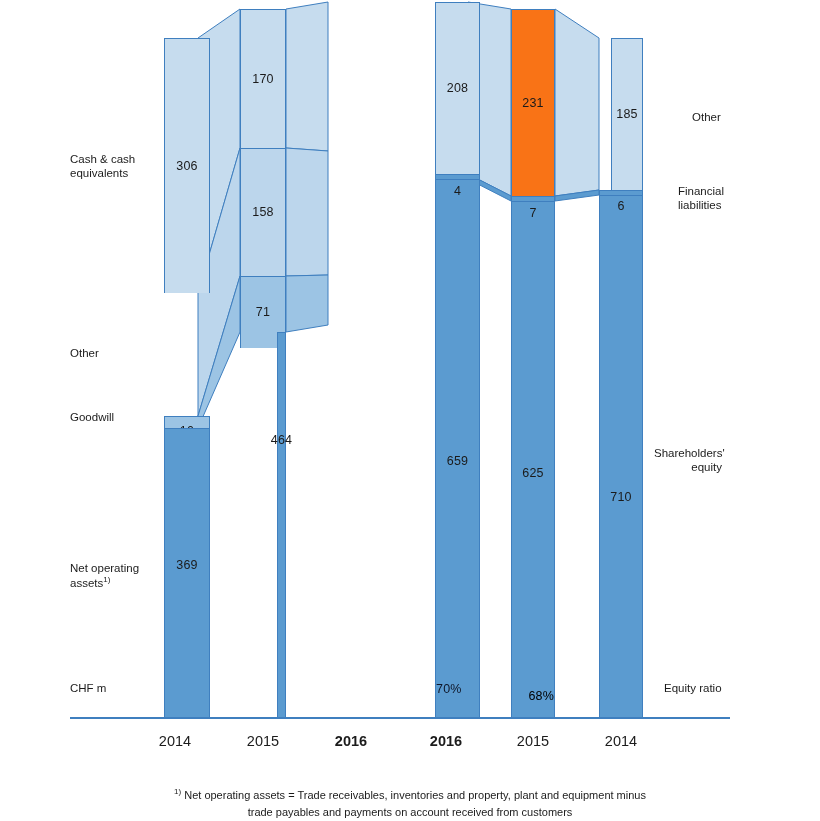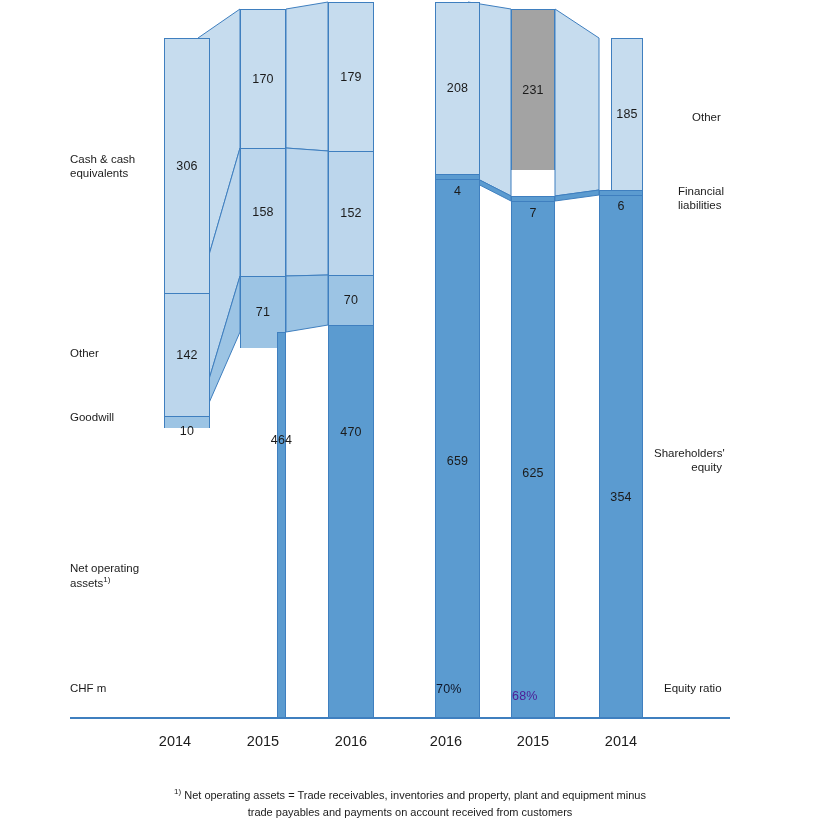--- a/index.html
+++ b/index.html
@@ -24,21 +24,21 @@
   svg.links{position:absolute;left:0;top:0;width:820px;height:821px;
             pointer-events:none;}
 
   
   .baseline{position:absolute;left:70px;top:717px;width:660px;height:2px;
             background:#3f7fbf;}
 
   
   .yearlab{position:absolute;width:90px;text-align:center;
            font-size:14.5px;color:#1b1b1b;top:733px;}
-  .yearlab.bold{font-weight:normal;}
+  .yearlab.bold{font-weight:bold;}
 
   
   .sidelab{position:absolute;font-size:11.5px;line-height:1.25;color:#1b1b1b;}
   .sidelab.left{left:70px;text-align:left;width:95px;}
   .sidelab.right{left:660px;text-align:left;width:120px;}
   .sidelab.right.ra{text-align:right;left:600px;width:122px;}
 
   .footnote{position:absolute;left:0;top:786px;width:820px;text-align:center;
             font-size:11px;line-height:1.55;color:#1b1b1b;}
   .footnote sup{font-size:8px;}
@@ -63,90 +63,76 @@
     <polygon points="468,174 511,196 511,201 468,179" fill="#5b9bd0" stroke="#3f7fbf" stroke-width="1"></polygon>
 
     <polygon points="555,9 599,38 599,190 555,196" fill="#c6dcee" stroke="#3f7fbf" stroke-width="1"></polygon>
     <polygon points="555,196 599,190 599,195 555,201" fill="#5b9bd0" stroke="#3f7fbf" stroke-width="1"></polygon>
   </svg>
 
   <div class="bar" style="left:164px;top:38px;width:46px;height:790px;">
     <div class="seg light" style="top:0px;height:255px;background:#c6dcee;border:1px solid #3f7fbf;border-bottom:none;">
       <span>306</span>
     </div>
-    <div class="seg light" style="top:255px;height:123px;background:#bcd6ec;border:1px solid #3f7fbf;border-bottom:none;">
-      <span>142</span>
-    </div>
     <div class="seg light" style="top:378px;height:12px;background:#9cc4e4;border:1px solid #3f7fbf;border-bottom:none;">
       <span style="position:relative;top:9px;">10</span>
+    </div>
+    <div class="seg dark" style="top:390px;height:289px;background:#5b9bd0;border:1px solid #3f7fbf;border-bottom:none;">
+      <span style="position:relative;top:-8px;color:#1b1b1b;">369</span>
     </div>
   </div>
 
   <div class="bar" style="left:240px;top:9px;width:46px;height:708px;">
     <div class="seg light" style="top:0px;height:139px;background:#c6dcee;border:1px solid #3f7fbf;border-bottom:none;">
       <span>170</span>
     </div>
     <div class="seg light" style="top:139px;height:128px;background:#bcd6ec;border:1px solid #3f7fbf;border-bottom:none;">
       <span>158</span>
     </div>
     <div class="seg light" style="top:267px;height:72px;background:#9cc4e4;border:1px solid #3f7fbf;border-bottom:none;">
       <span>71</span>
     </div>
     <div class="seg dark" style="top:323px;height:385px;background:#5b9bd0;border:1px solid #3f7fbf;border-bottom:none;margin-left:37px;">
       <span style="position:relative;top:-85px;color:#1b1b1b;">464</span>
     </div>
   </div>
 
-  <div class="bar" style="left:328px;top:2px;width:46px;height:715px;">
-    <div class="seg light" style="top:0px;height:149px;background:#c6dcee;border:1px solid #3f7fbf;border-bottom:none;">
-      <span>179</span>
-    </div>
-    <div class="seg light" style="top:149px;height:124px;background:#bcd6ec;border:1px solid #3f7fbf;border-bottom:none;">
-      <span>152</span>
-    </div>
-    <div class="seg light" style="top:273px;height:50px;background:#9cc4e4;border:1px solid #3f7fbf;border-bottom:none;">
-      <span>70</span>
-    </div>
-    <div class="seg dark" style="top:323px;height:392px;background:#5b9bd0;border:1px solid #3f7fbf;border-bottom:none;">
-      <span style="position:relative;top:-89px;color:#1b1b1b;">470</span>
-    </div>
-  </div>
 
   <div class="bar" style="left:423px;top:2px;width:45px;height:715px;margin-left:12px;">
     <div class="seg light" style="top:0px;height:172px;background:#c6dcee;border:1px solid #3f7fbf;border-bottom:none;">
       <span>208</span>
     </div>
     <div class="seg" style="top:172px;height:5px;background:#5b9bd0;border:1px solid #3f7fbf;border-bottom:none;"></div>
     <div class="seg dark" style="top:177px;height:538px;background:#5b9bd0;border:1px solid #3f7fbf;border-bottom:none;">
       <span style="position:absolute;top:5px;left:0;right:0;text-align:center;color:#1b1b1b;">4</span>
       <span style="position:absolute;top:275px;left:0;right:0;text-align:center;color:#1b1b1b;">659</span>
       <span style="position:absolute;top:503px;left:0;right:0;text-align:left;color:#0f172a;">70%</span>
     </div>
   </div>
 
   <div class="bar" style="left:511px;top:9px;width:44px;height:708px;">
-    <div class="seg light" style="top:0px;height:161px;background:#a3a3a3;border:1px solid #3f7fbf;border-bottom:none;">
+    <div class="seg light" style="top:0px;height:187px;background:#f97316;border:1px solid #3f7fbf;border-bottom:none;">
       <span>231</span>
     </div>
     <div class="seg" style="top:187px;height:5px;background:#5b9bd0;border:1px solid #3f7fbf;border-bottom:none;"></div>
     <div class="seg dark" style="top:192px;height:516px;background:#5b9bd0;border:1px solid #3f7fbf;border-bottom:none;">
       <span style="position:absolute;top:5px;left:0;right:0;text-align:center;color:#1b1b1b;">7</span>
       <span style="position:absolute;top:265px;left:0;right:0;text-align:center;color:#1b1b1b;">625</span>
-      <span style="position:absolute;top:488px;left:0;right:0;text-align:left;color:#4c1d95;">68%</span>
+      <span style="position:absolute;top:488px;left:0;right:0;text-align:right;color:#000000;">68%</span>
     </div>
   </div>
 
   <div class="bar" style="left:599px;top:38px;width:44px;height:679px;">
     <div class="seg light" style="top:0px;height:152px;background:#c6dcee;border:1px solid #3f7fbf;border-bottom:none;margin-left:12px;">
       <span>185</span>
     </div>
     <div class="seg" style="top:152px;height:5px;background:#5b9bd0;border:1px solid #3f7fbf;border-bottom:none;"></div>
     <div class="seg dark" style="top:157px;height:522px;background:#5b9bd0;border:1px solid #3f7fbf;border-bottom:none;">
       <span style="position:absolute;top:4px;left:0;right:0;text-align:center;color:#1b1b1b;">6</span>
-      <span style="position:absolute;top:295px;left:0;right:0;text-align:center;color:#1b1b1b;">354</span>
+      <span style="position:absolute;top:295px;left:0;right:0;text-align:center;color:#1b1b1b;">710</span>
       <span style="position:absolute;top:522px;left:0;right:0;text-align:center;color:#ffffff;">72%</span>
     </div>
   </div>
 
   <div class="baseline"></div>
 
   <div class="yearlab" style="left:130px;"><span>2014</span></div>
   <div class="yearlab" style="left:218px;"><span>2015</span></div>
   <div class="yearlab bold" style="left:306px;"><span>2016</span></div>
   <div class="yearlab bold" style="left:401px;"><span>2016</span></div>

